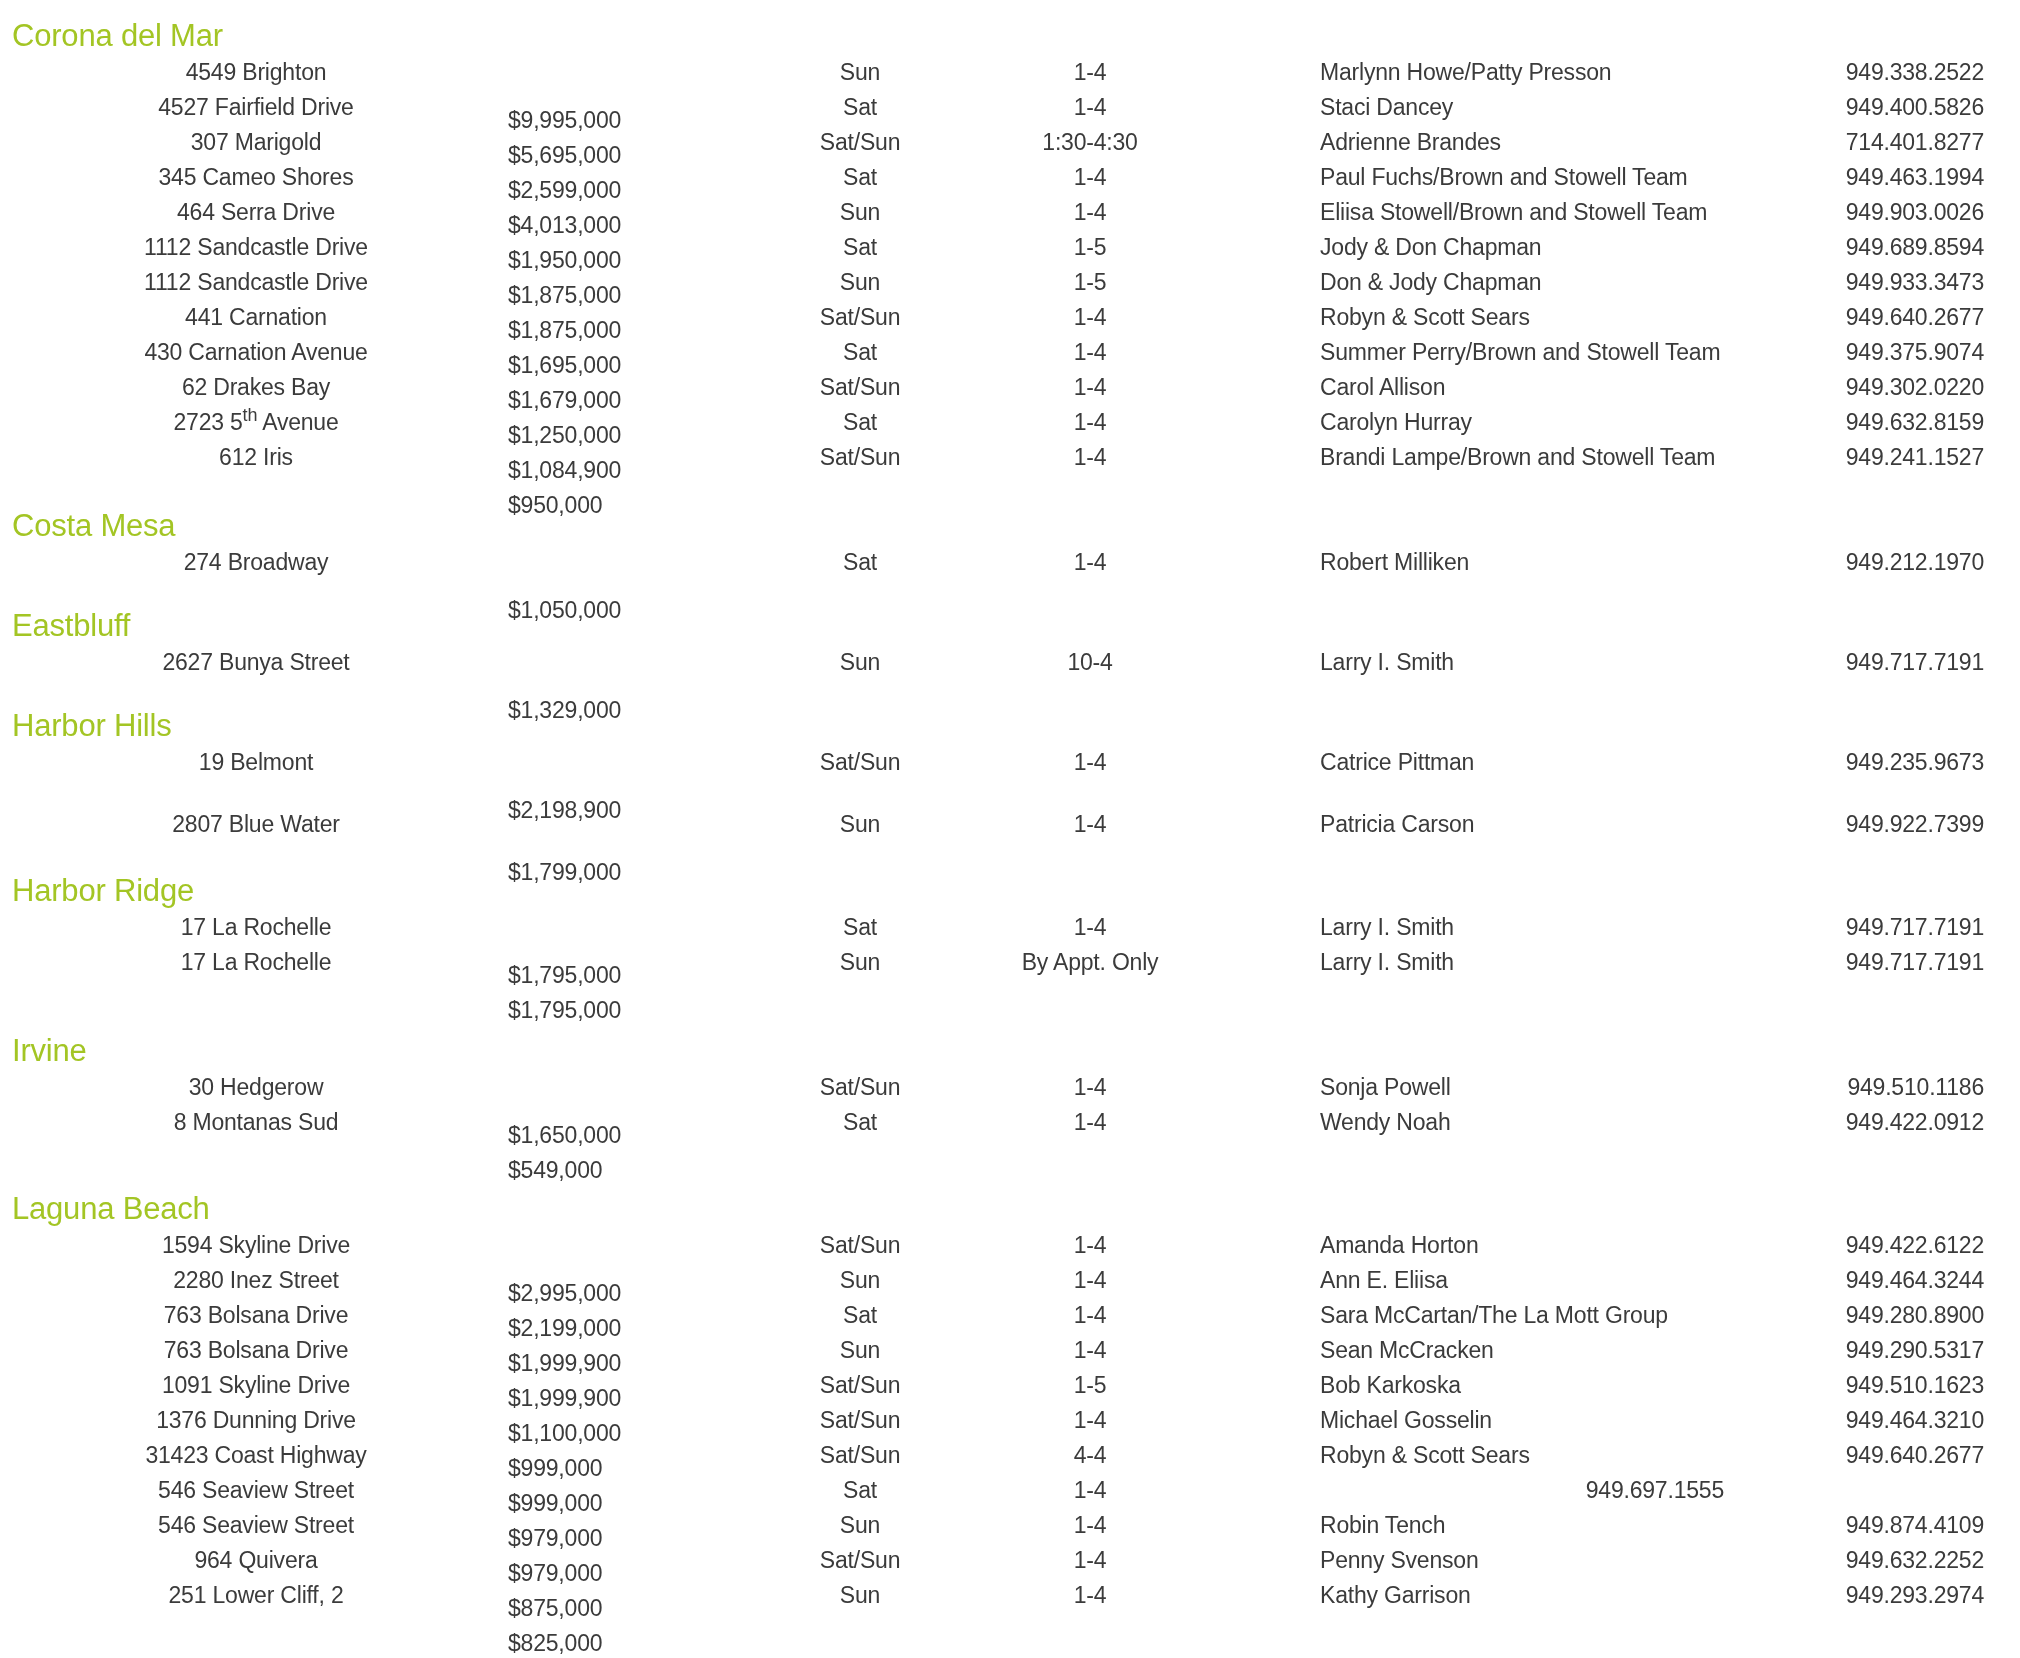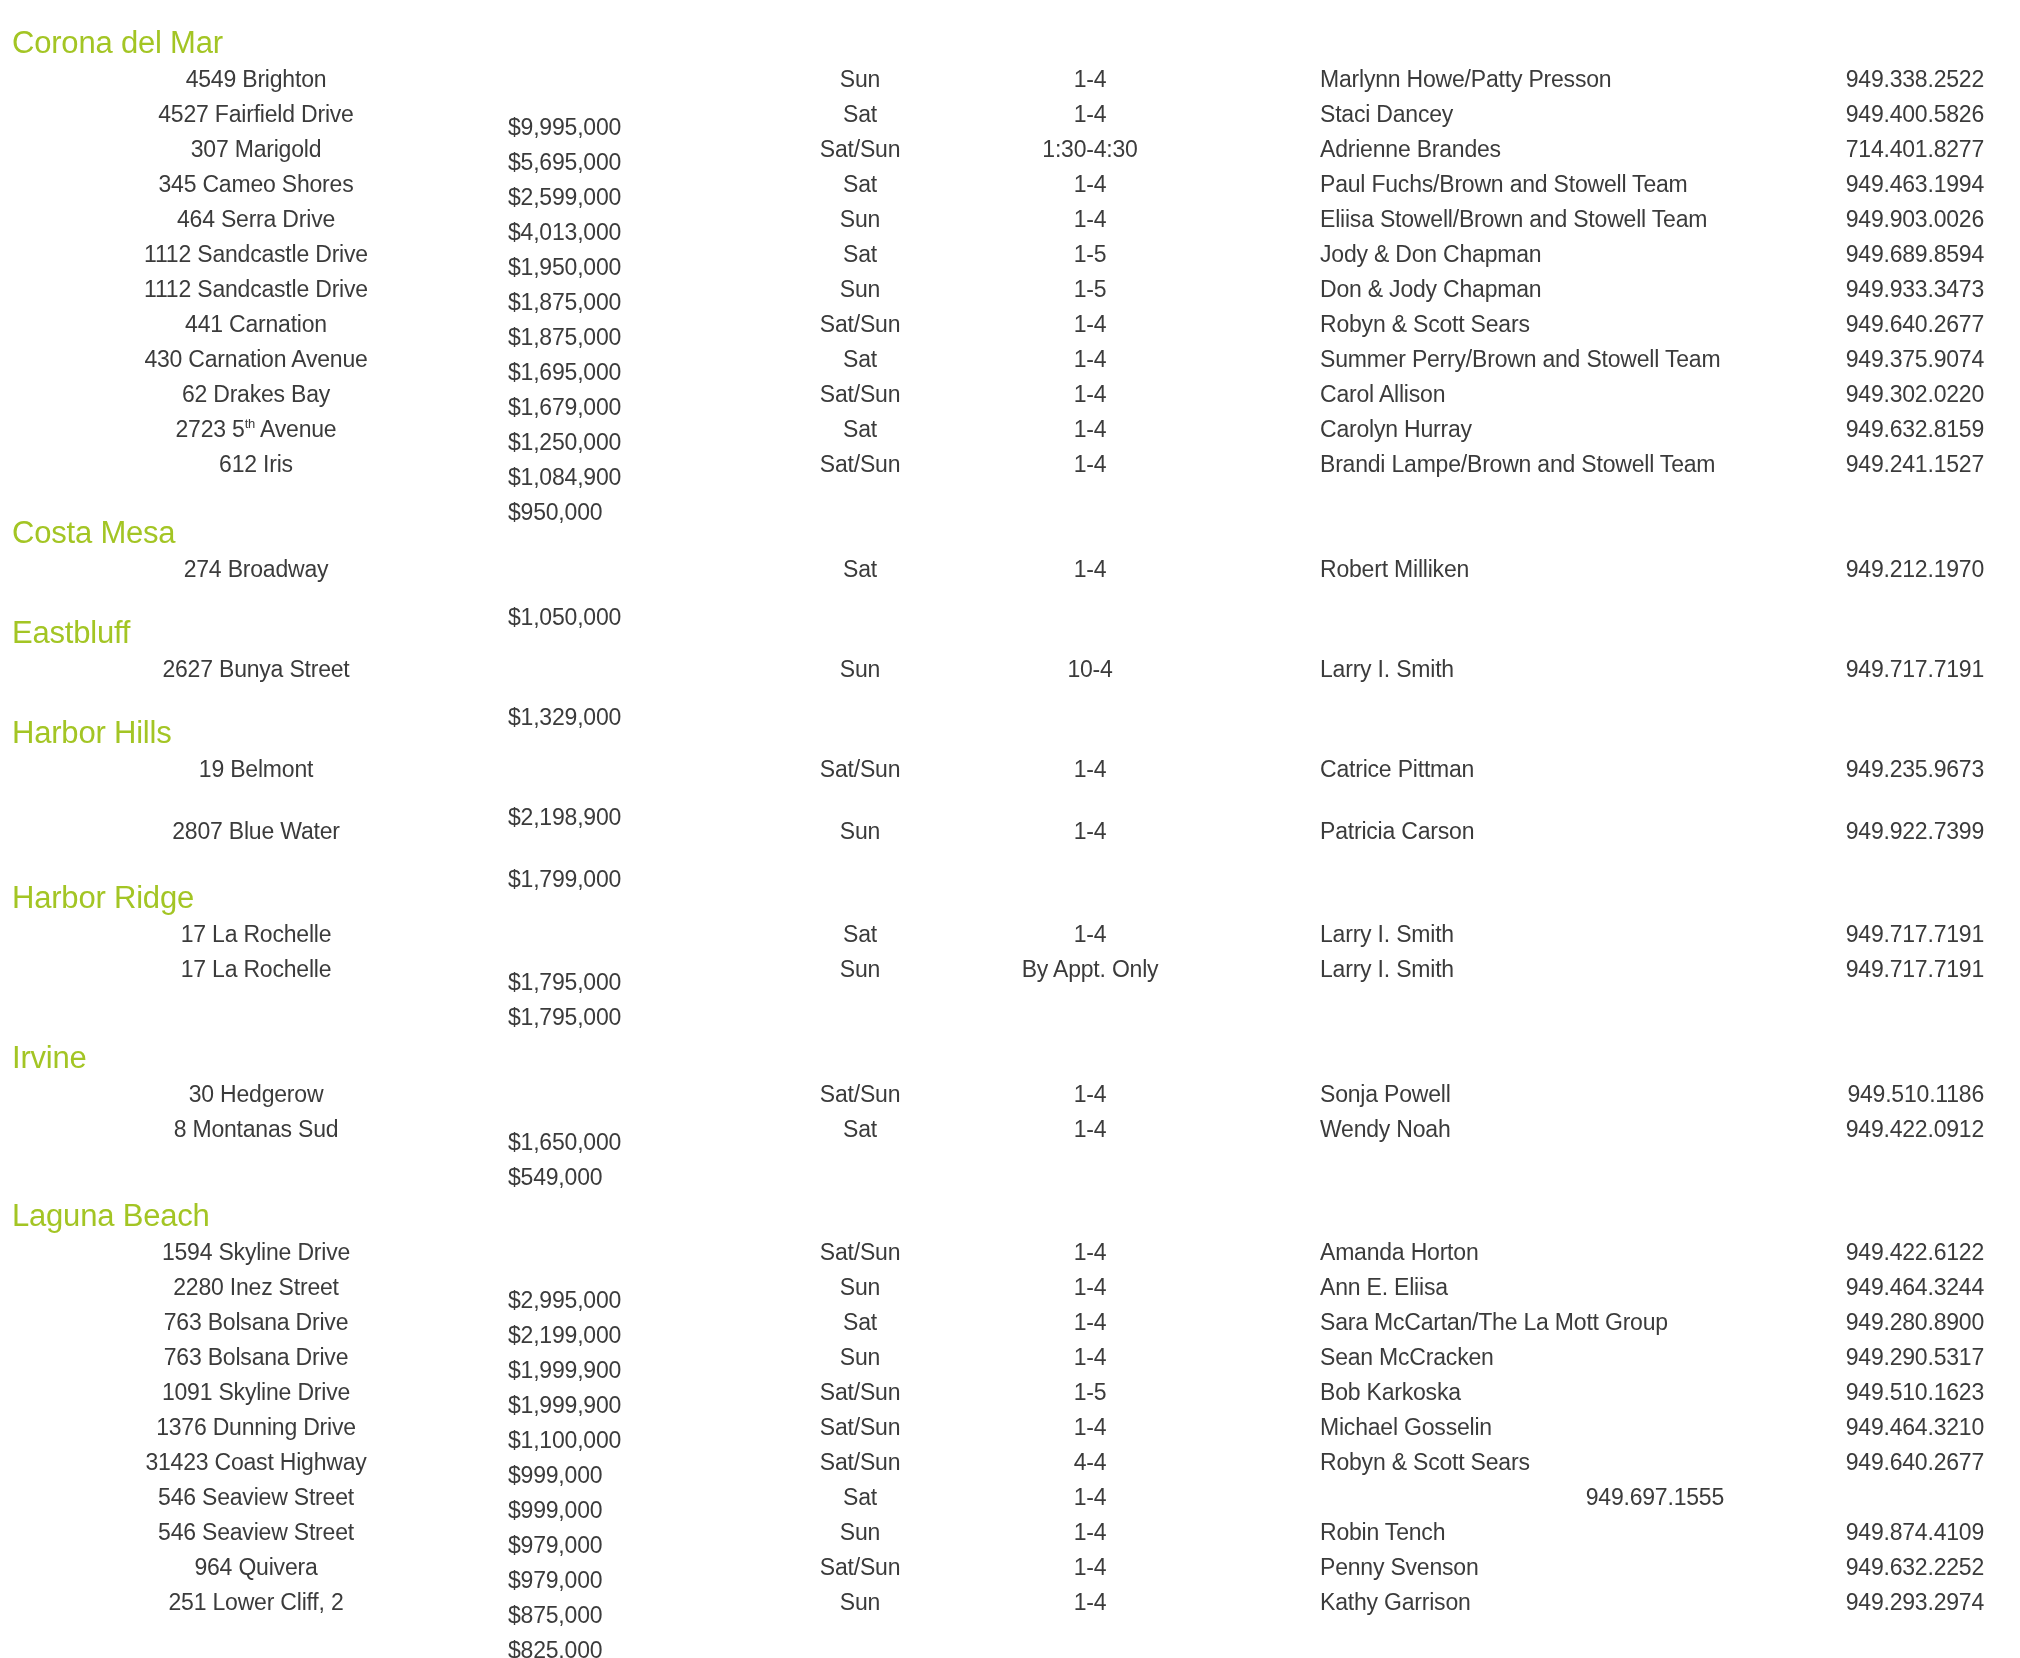--- a/index.html
+++ b/index.html
@@ -5,21 +5,21 @@
   html, body {
     margin: 0;
     padding: 0;
     background: #ffffff;
   }
   .page {
     position: relative;
     width: 2020px;
     height: 1658px;
     box-sizing: border-box;
-    padding: 24px 0;
+    padding: 17px 0;
     background: #ffffff;
     font-family: "Liberation Sans", "DejaVu Sans", sans-serif;
     color: #3b3b3b;
     overflow: hidden;
     -webkit-font-smoothing: antialiased;
   }
   .section { margin-top: 27px; }
   .section:nth-child(1) { margin-top: 0; }
   .section:nth-child(2) { margin-top: 32px; }
   .section:nth-child(6) { margin-top: 30px; }
@@ -43,21 +43,21 @@
     letter-spacing: -0.2px;
     white-space: nowrap;
   }
   .c-address { padding-left: 12px; text-align: center; }
   .c-price   { padding-left: 8px;  text-align: left; margin-top: 48px; }
   .c-days    { text-align: center; }
   .c-time    { text-align: center; }
   .c-agent   { padding-left: 130px; text-align: left; }
   .c-phone   { padding-right: 36px; text-align: right; }
   .c-address sup {
-    font-size: 13px;
+    font-size: 18px;
     vertical-align: super;
     line-height: 0;
     margin-top: 28px;
   }
 </style>
 </head>
 <body>
 
 <div class="page">
   <div>

